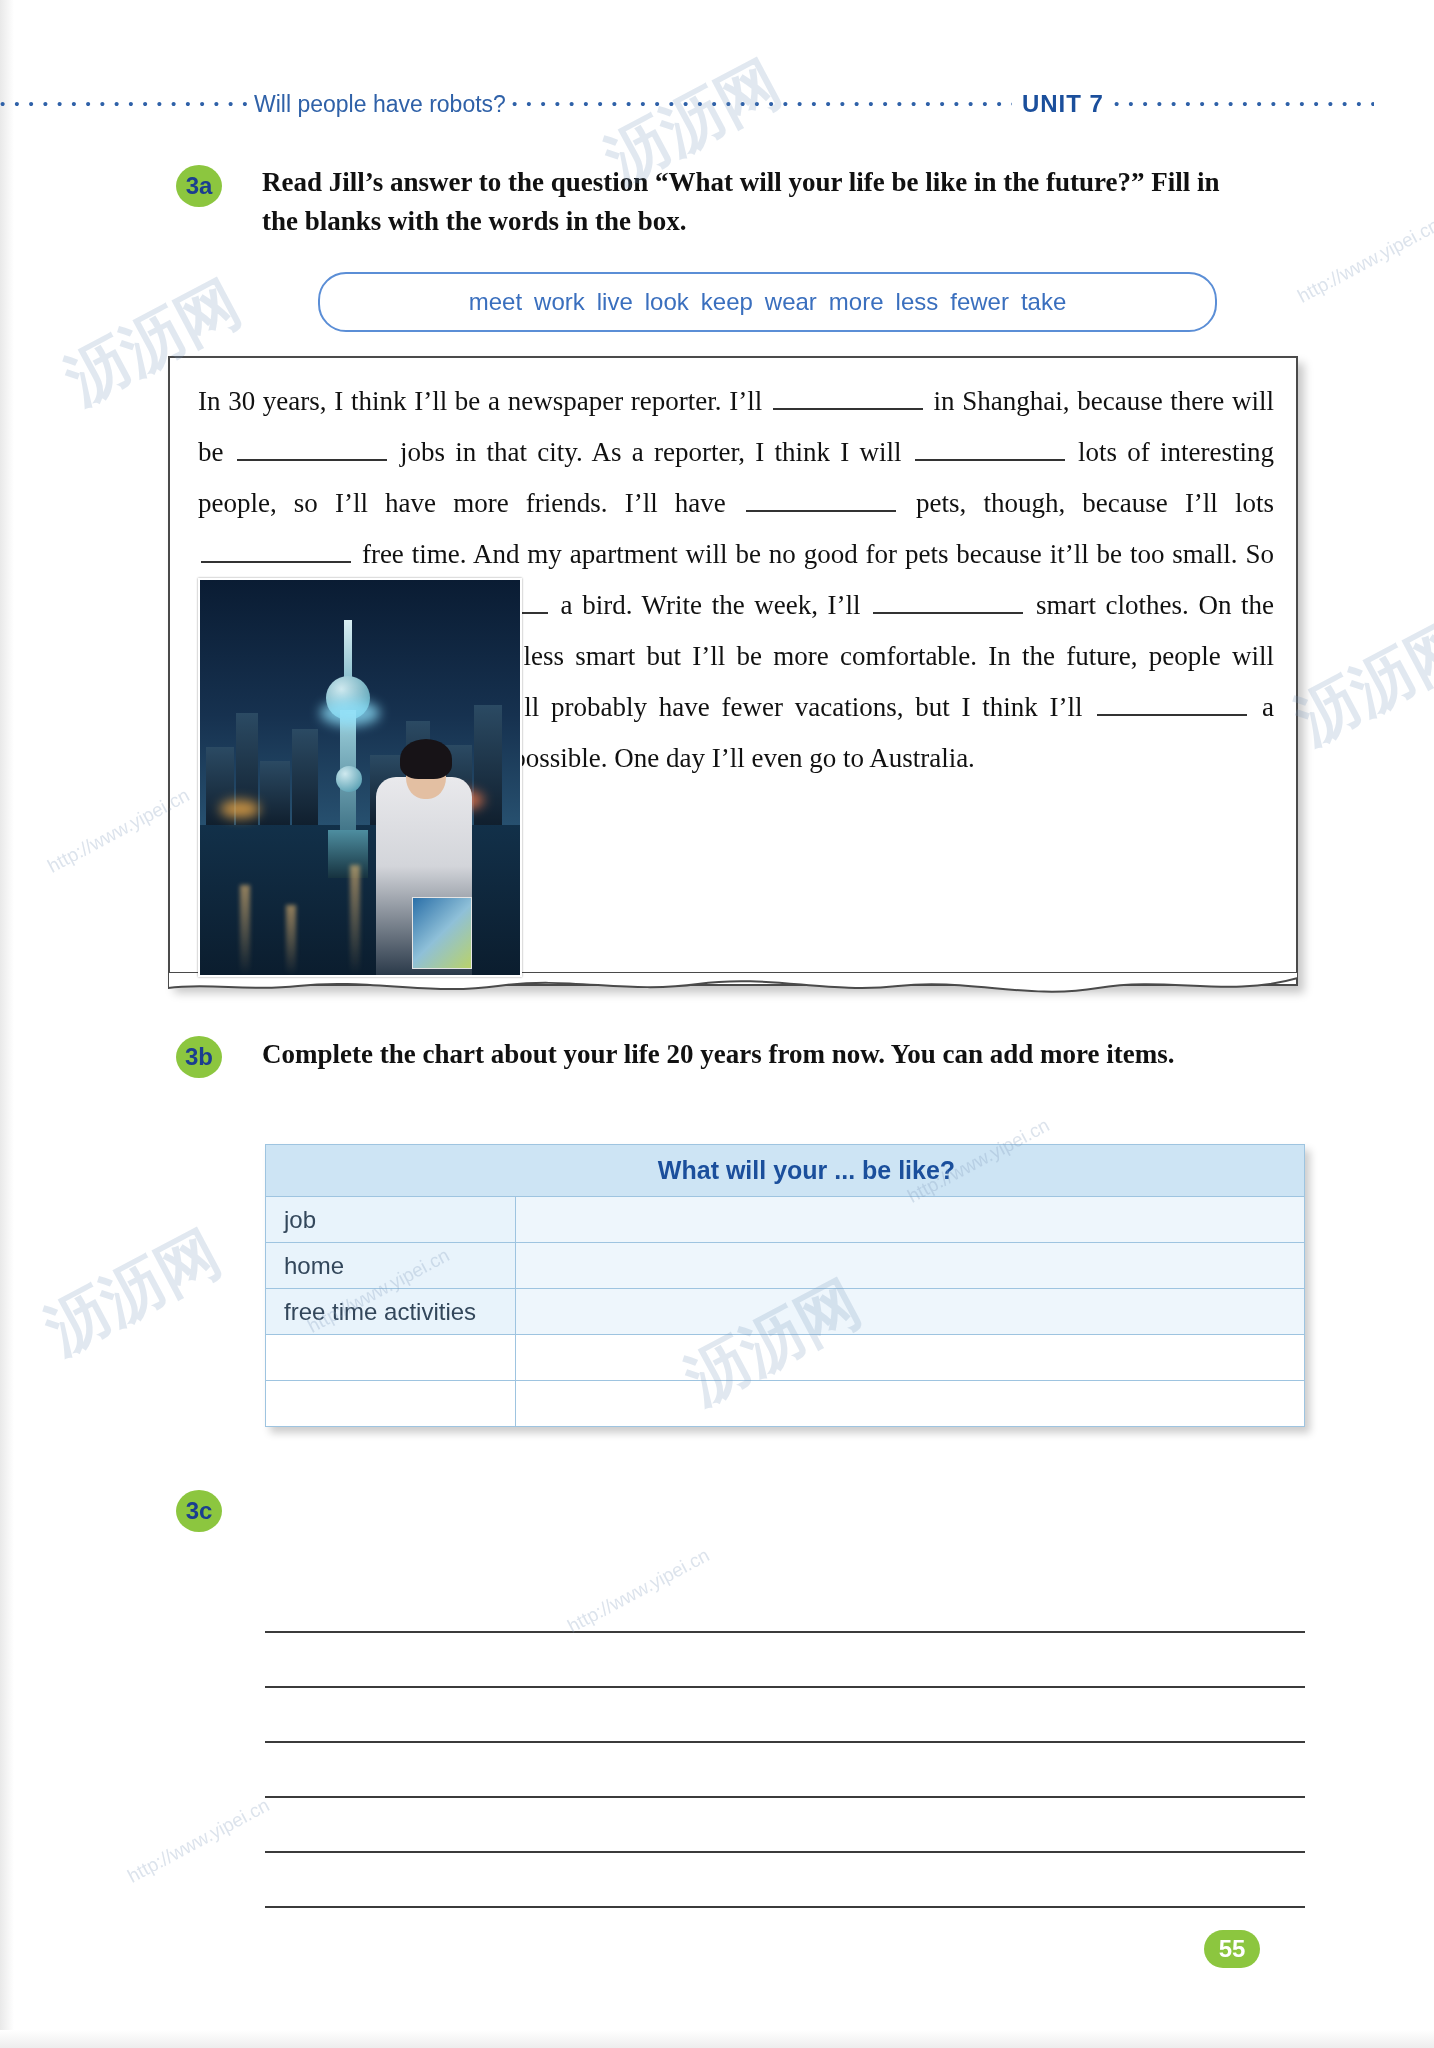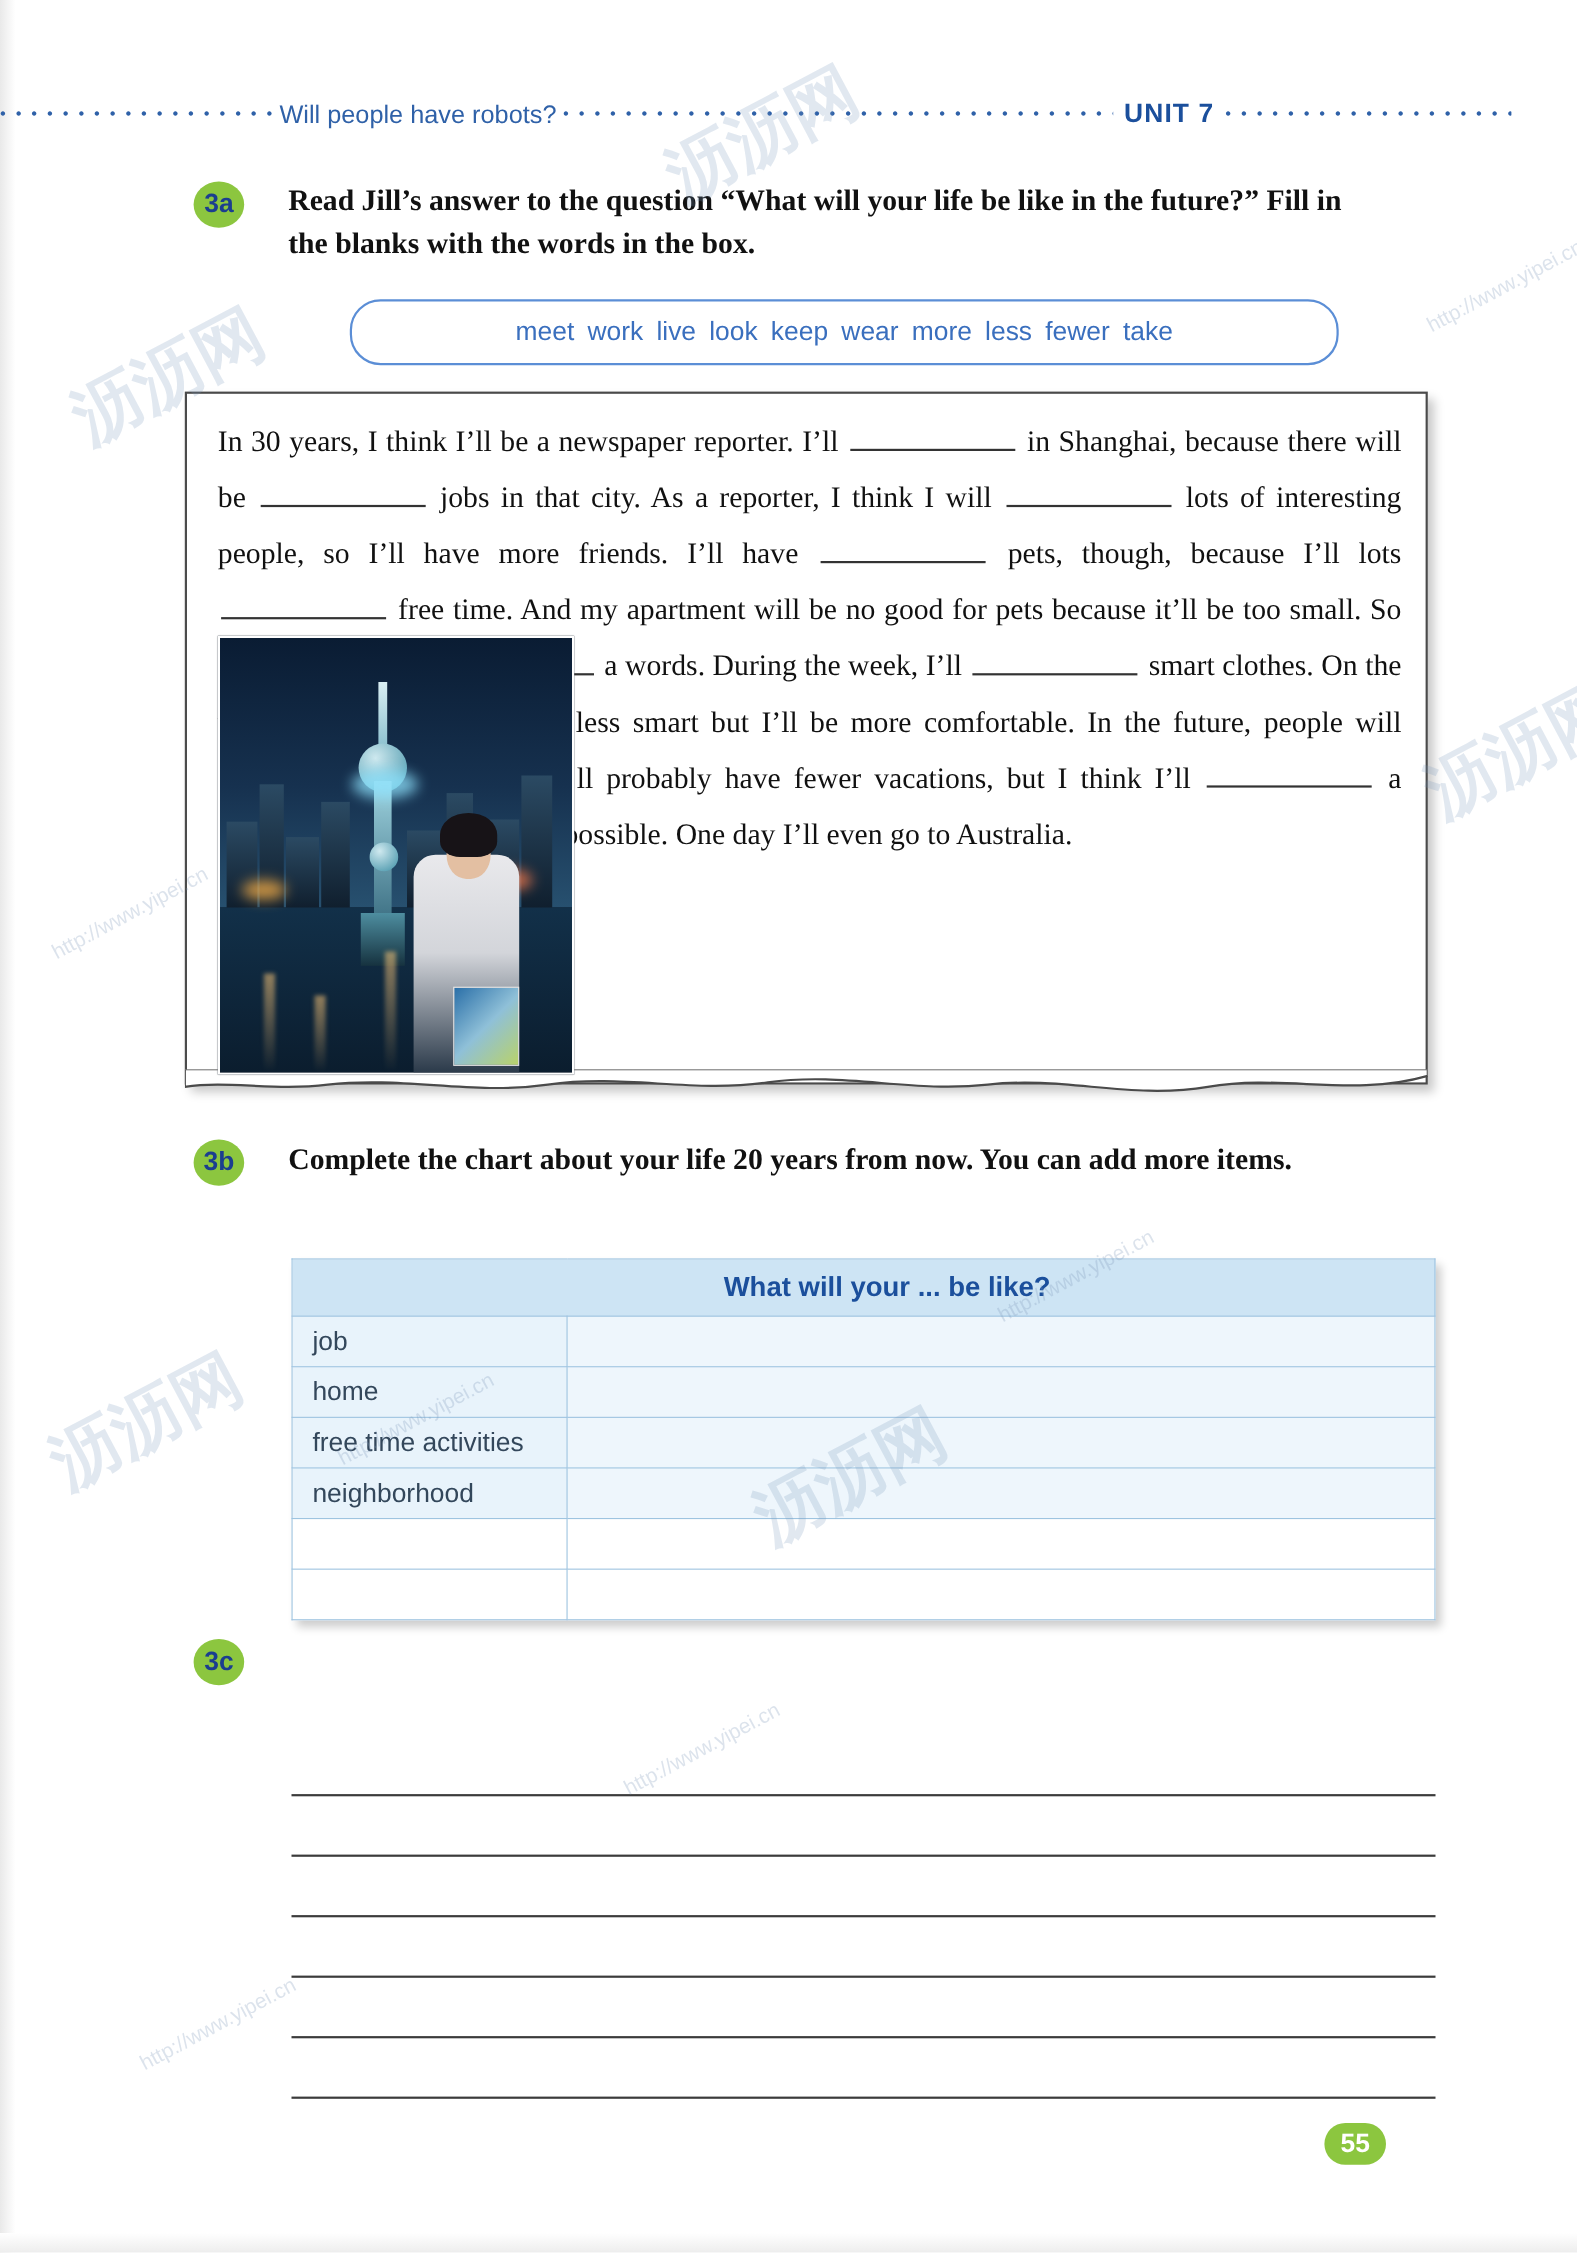--- a/index.html
+++ b/index.html
@@ -361,21 +361,21 @@
       <span>in Shanghai, because there will be</span>
       <span class="blank"></span>
       <span>jobs in that city. As a reporter, I think I will</span>
       <span class="blank"></span>
       <span>lots of interesting people, so I’ll have more friends. I’ll have</span>
       <span class="blank"></span>
       <span>pets, though, because I’ll lots</span>
       <span class="blank"></span>
       <span>free time. And my apartment will be no good for pets because it’ll be too small. So I’ll probably just</span>
       <span class="blank"></span>
-      <span>a words. During the week, I’ll</span>
+      <span>a bird. Write the week, I’ll</span>
       <span class="blank"></span>
       <span>smart clothes. On the weekend, I’ll</span>
       <span class="blank"></span>
       <span>less smart but I’ll be more comfortable. In the future, people will</span>
       <span class="blank"></span>
       <span>more so they’ll probably have fewer vacations, but I think I’ll</span>
       <span class="blank"></span>
       <span>a holiday in Hong Kong when possible. One day I’ll even go to Australia.</span>
     </div>
   </div>
@@ -435,24 +435,20 @@
         <td class="value"></td>
       </tr>
       <tr>
         <td class="label">home</td>
         <td class="value"></td>
       </tr>
       <tr>
         <td class="label">free time activities</td>
         <td class="value"></td>
       </tr>
-      <tr>
-        <td class="label">neighborhood</td>
-        <td class="value"></td>
-      </tr>
       <tr class="empty">
         <td class="label"></td>
         <td class="value"></td>
       </tr>
       <tr class="empty">
         <td class="label"></td>
         <td class="value"></td>
       </tr>
     </tbody>
   </table>

